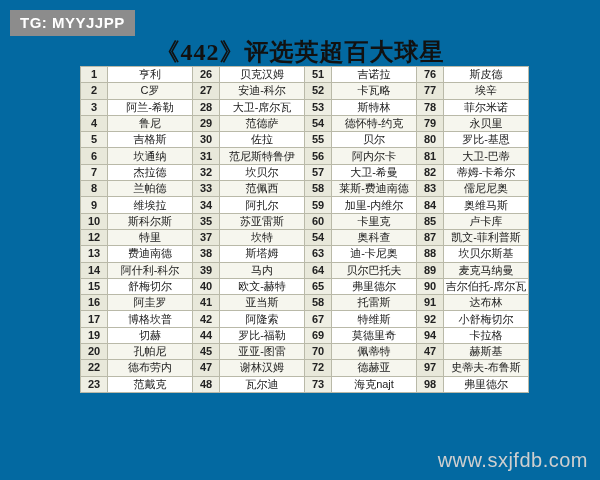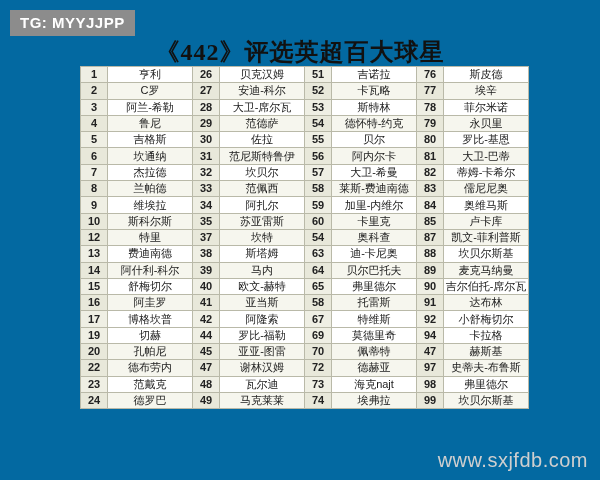--- a/index.html
+++ b/index.html
@@ -313,29 +313,19 @@
           <tr class="odd">
             <td class="num">23</td>
             <td class="name">范戴克</td>
             <td class="num">48</td>
             <td class="name">瓦尔迪</td>
             <td class="num">73</td>
             <td class="name">海克najt</td>
             <td class="num">98</td>
             <td class="name">弗里德尔</td>
           </tr>
-          <tr class="even">
-            <td class="num">24</td>
-            <td class="name">德罗巴</td>
-            <td class="num">49</td>
-            <td class="name">马克莱莱</td>
-            <td class="num">74</td>
-            <td class="name">埃弗拉</td>
-            <td class="num">99</td>
-            <td class="name">坎贝尔斯基</td>
-          </tr>
         </tbody>
     </table>
   </div>
 
   <div class="watermark">www.sxjfdb.com</div>
 
 </div>
 
 </body></html>

